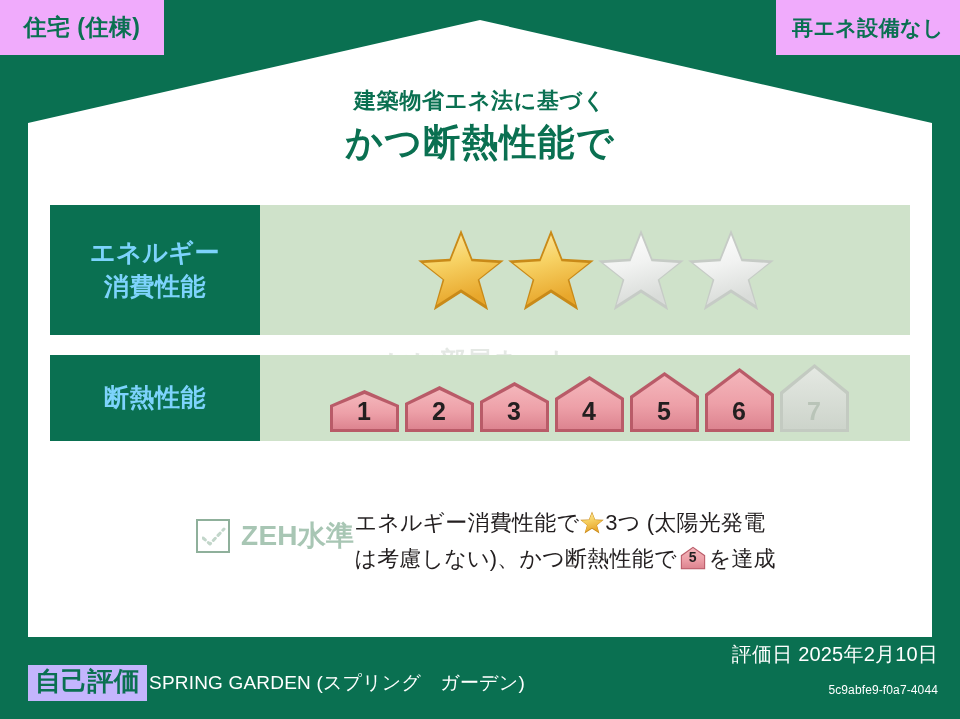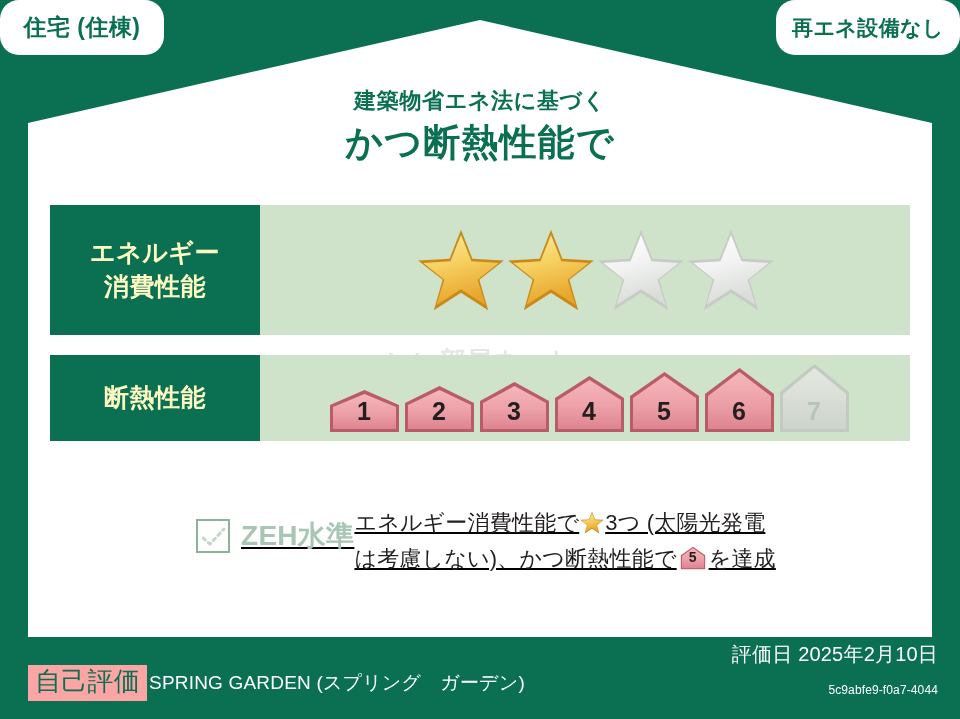--- a/index.html
+++ b/index.html
@@ -26,28 +26,27 @@
     position: absolute;
     left: 0;
     top: 0;
     width: 960px;
     height: 719px;
   }
 
   
   .corner-tag {
     position: absolute;
-    background: #ffffff;
+    background: #f0abfc;
     color: #0a7051;
     font-weight: bold;
     display: flex;
     align-items: center;
     justify-content: center;
     letter-spacing: 0.02em;
-    border-radius: 19px;
   }
   #tag-building-type {
     left: 0;
     top: 0;
     width: 164px;
     height: 55px;
     font-size: 23px;
   }
   #tag-renewable {
     right: 0;
@@ -100,21 +99,21 @@
     left: 50px;
     width: 860px;
     display: flex;
     align-items: stretch;
   }
   #row-energy { top: 205px; height: 130px; }
   #row-insulation { top: 355px; height: 86px; }
 
   .row-label {
     background: #0a7051;
-    color: #fef9c3;
+    color: #7dd3fc;
     width: 210px;
     flex: 0 0 210px;
     display: flex;
     flex-direction: column;
     align-items: center;
     justify-content: center;
     font-weight: bold;
     font-size: 25px;
     line-height: 1.35;
     letter-spacing: 0.02em;
@@ -168,21 +167,20 @@
   .grade-badge.off .grade-num { color: #b9c4b8; }
 
   
   #zeh-block {
     position: absolute;
     left: 196px;
     top: 505px;
     width: 700px;
     display: flex;
     align-items: flex-start;
-    text-decoration: underline;
   }
   #zeh-mark {
     display: flex;
     align-items: center;
     flex: 0 0 auto;
     margin-top: 12px;
   }
   #zeh-checkbox {
     width: 34px;
     height: 34px;
@@ -227,23 +225,23 @@
 
   
   #footer-left {
     position: absolute;
     left: 28px;
     bottom: 18px;
     display: flex;
     align-items: center;
   }
   #eval-type-tag {
-    background: #fca5a5;
+    background: #c4b5fd;
     color: #0a7051;
-    font-weight: normal;
+    font-weight: bold;
     font-size: 26px;
     padding: 2px 7px 4px 7px;
     letter-spacing: 0.01em;
     line-height: 1.15;
   }
   #building-name {
     color: #ffffff;
     font-size: 19px;
     margin-left: 2px;
     letter-spacing: 0.01em;

